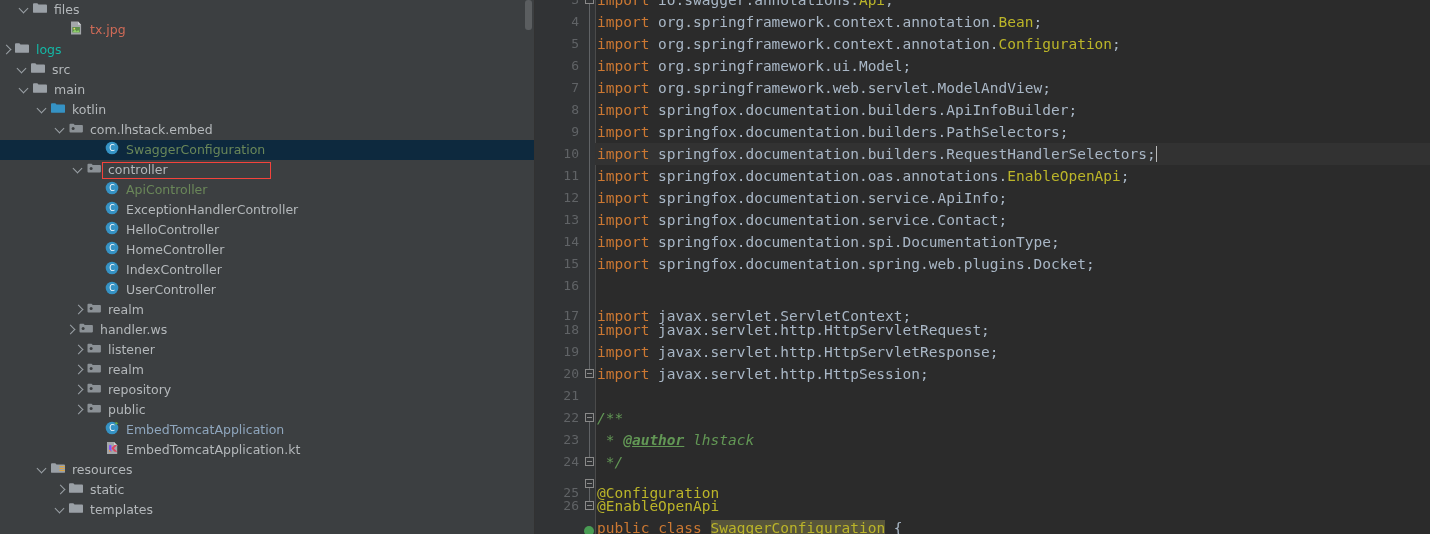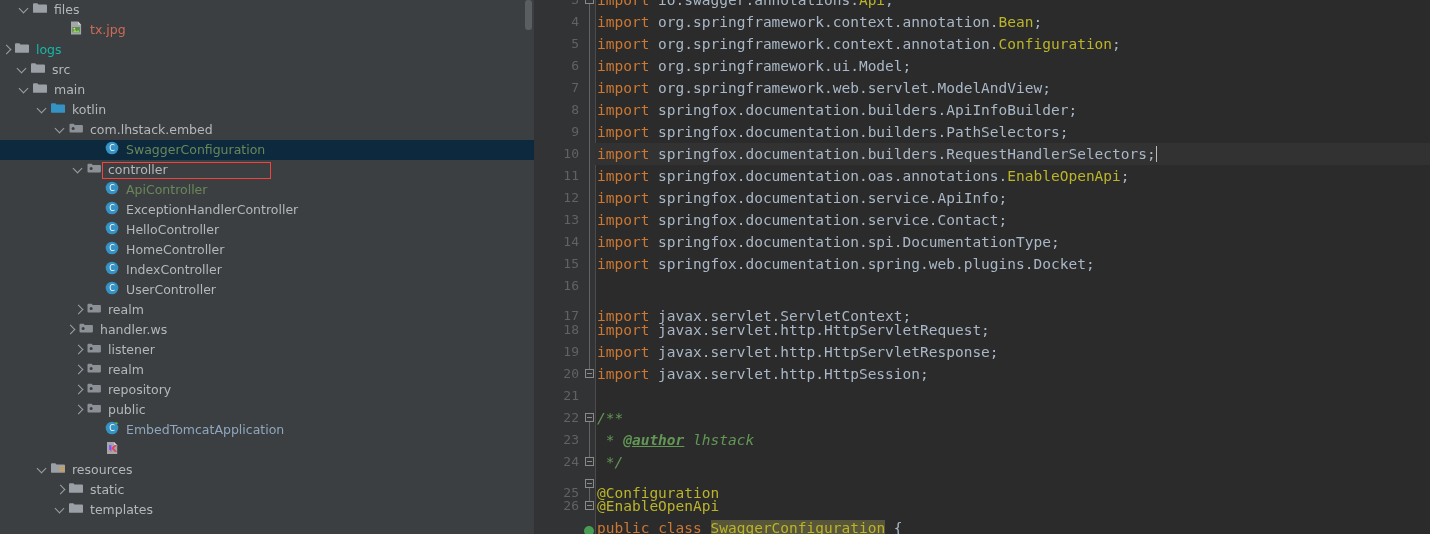--- a/index.html
+++ b/index.html
@@ -445,20 +445,21 @@
           <span class="chev "></span>
           <span class="icon">
             <svg xmlns="http://www.w3.org/2000/svg" width="16" height="16" viewBox="0 0 16 16">
               <path d="M3 2h7l3.2 3.2V14H3z" fill="#a3a7aa"></path>
               <path d="M10 2l3.2 3.2H10z" fill="#d0d3d5"></path>
               <path d="M7.2 8.2 10.6 5.1h2.6l-3.3 3.1 3.4 3.6h-2.7z" fill="#e24462"></path>
               <path d="M5.1 5.1h2.3v6.7H5.1z" fill="#7f52ff"></path>
               <path d="M7.4 11.8 5.1 9.5v2.3z" fill="#f4a62a"></path>
             </svg>
           </span>
+          <span class="label t-normal">EmbedTomcatApplication.kt</span>
         </li>
         <li class="row" style="padding-left: 36px;">
           <span class="chev down"></span>
           <span class="icon">
             <svg xmlns="http://www.w3.org/2000/svg" width="16" height="16" viewBox="0 0 16 16">
               <path d="M1 4.2c0-.5.4-.9.9-.9h3.4l1.2 1.3h7.6c.5 0 .9.4.9.9v6.4c0 .5-.4.9-.9.9H1.9c-.5 0-.9-.4-.9-.9z" fill="#9aa0a6"></path>
               <rect x="9.4" y="6" width="5.4" height="1" fill="#d9a343"></rect>
               <rect x="9.4" y="8" width="5.4" height="1" fill="#d9a343"></rect>
               <rect x="9.4" y="10" width="5.4" height="1" fill="#d9a343"></rect>
             </svg>

